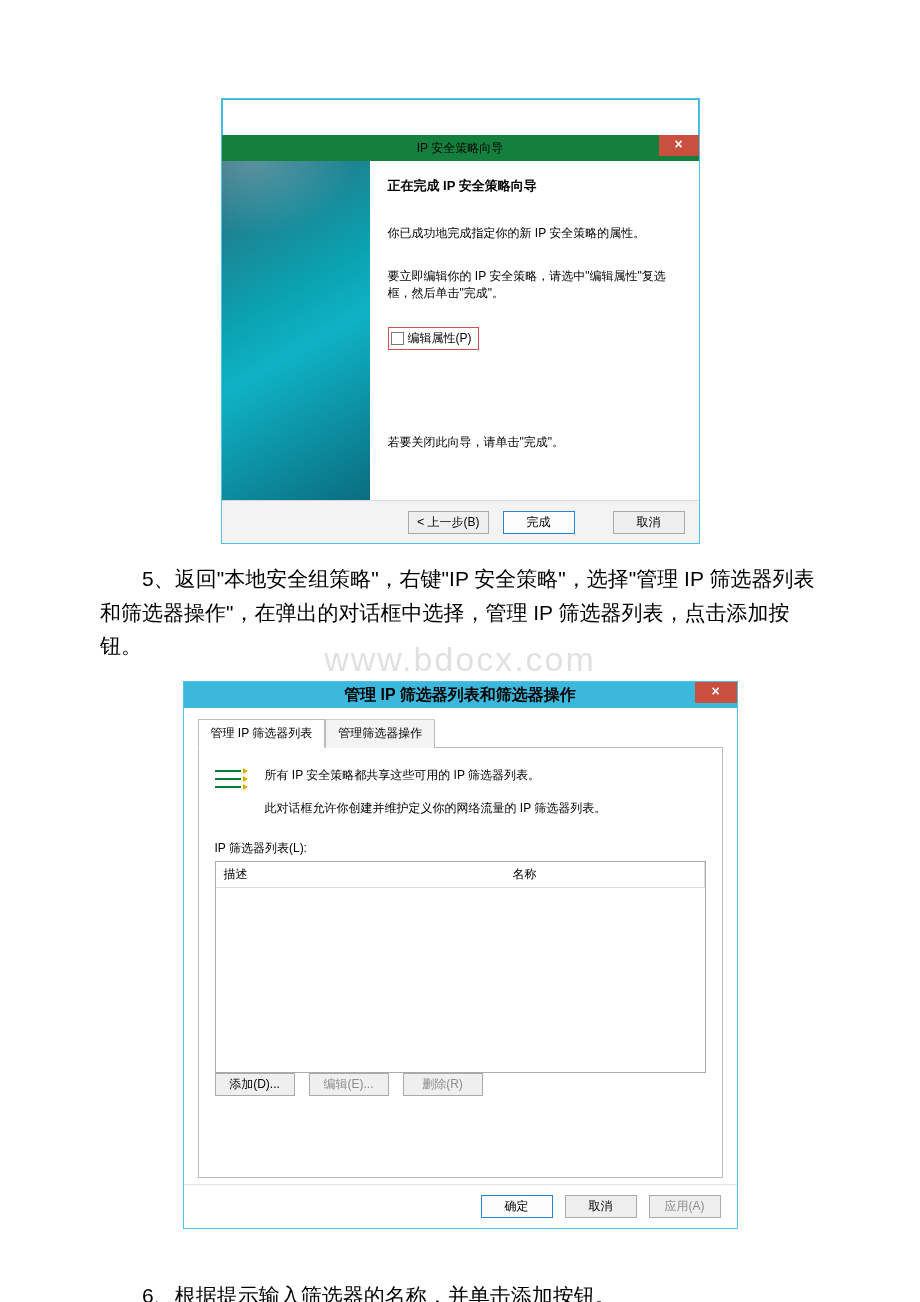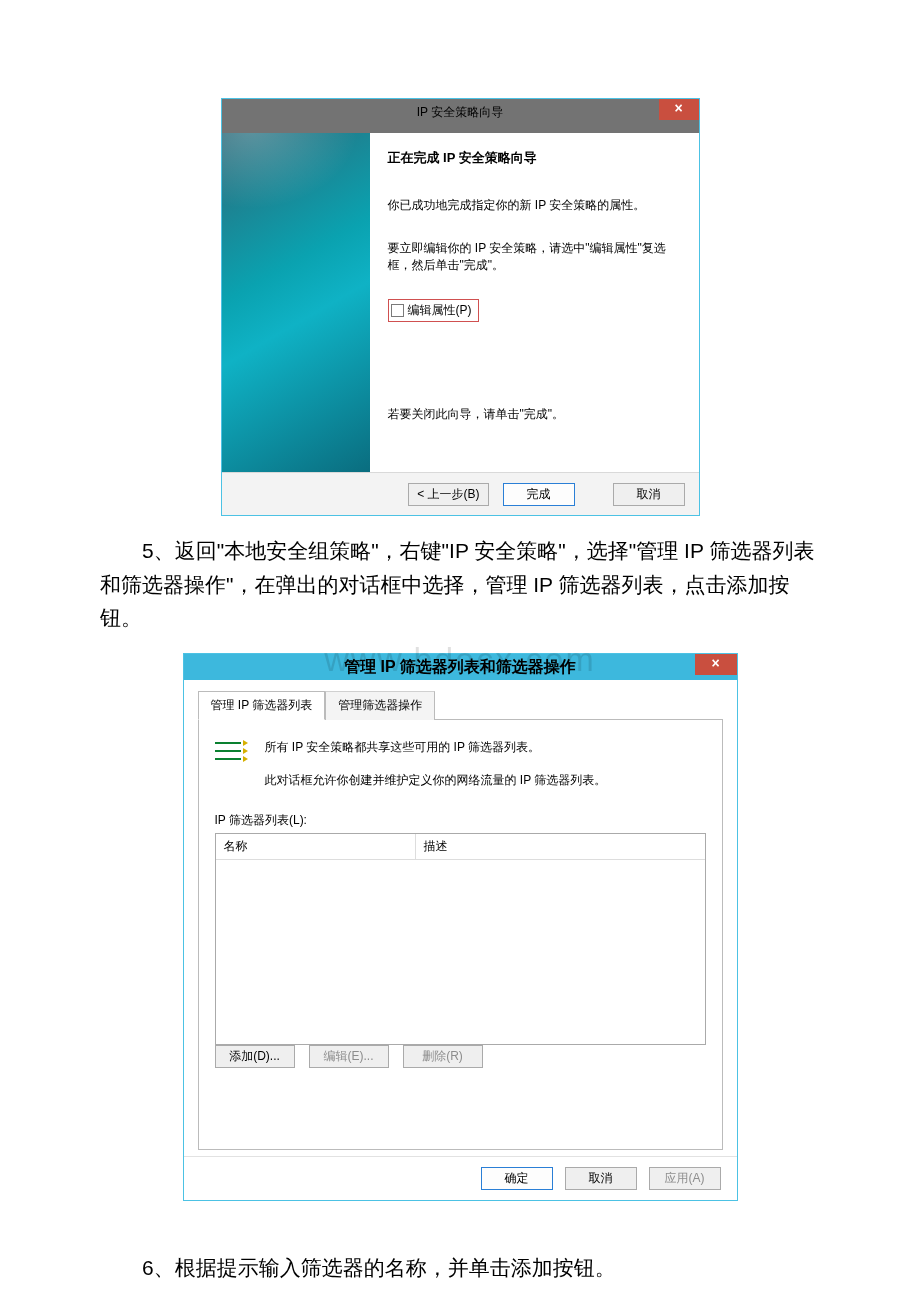--- a/index.html
+++ b/index.html
@@ -31,24 +31,25 @@
   }
   
   .wiz1 {
     width: 479px;
     margin: 98px auto 0 auto;
     border: 1px solid #4cc2e4;
     background: #fff;
     box-shadow: 0 0 0 1px #3db8dd inset;
   }
   .wiz1-titlebar {
-    height: 34px;
-    background: #737373;
+    height: 26px;
+    background: #15803d;
     position: relative;
     text-align: center;
+    margin-top: 36px;
   }
   .wiz1-title {
     font-size: 12px;
     color: #000;
     line-height: 26px;
   }
   .wiz1-close {
     position: absolute;
     right: 0; top: 0;
     width: 40px; height: 21px;
@@ -279,22 +280,22 @@
             <div class="tri t3"></div>
         </div>
         <div class="dlg2-desc">
           <p>所有 IP 安全策略都共享这些可用的 IP 筛选器列表。</p>
           <p>此对话框允许你创建并维护定义你的网络流量的 IP 筛选器列表。</p>
         </div>
       </div>
       <div class="dlg2-listlabel">IP 筛选器列表(L):</div>
       <div class="dlg2-listbox">
         <div class="dlg2-listhead">
+          <div class="col desc">描述</div>
           <div class="col name">名称</div>
-          <div class="col desc">描述</div>
         </div>
       </div>
       <div class="dlg2-btnrow">
         <div class="btn small">
             <span>添加(D)...</span>
           </div>
         <div class="btn small disabled">
             <span>编辑(E)...</span>
           </div>
         <div class="btn small disabled">

